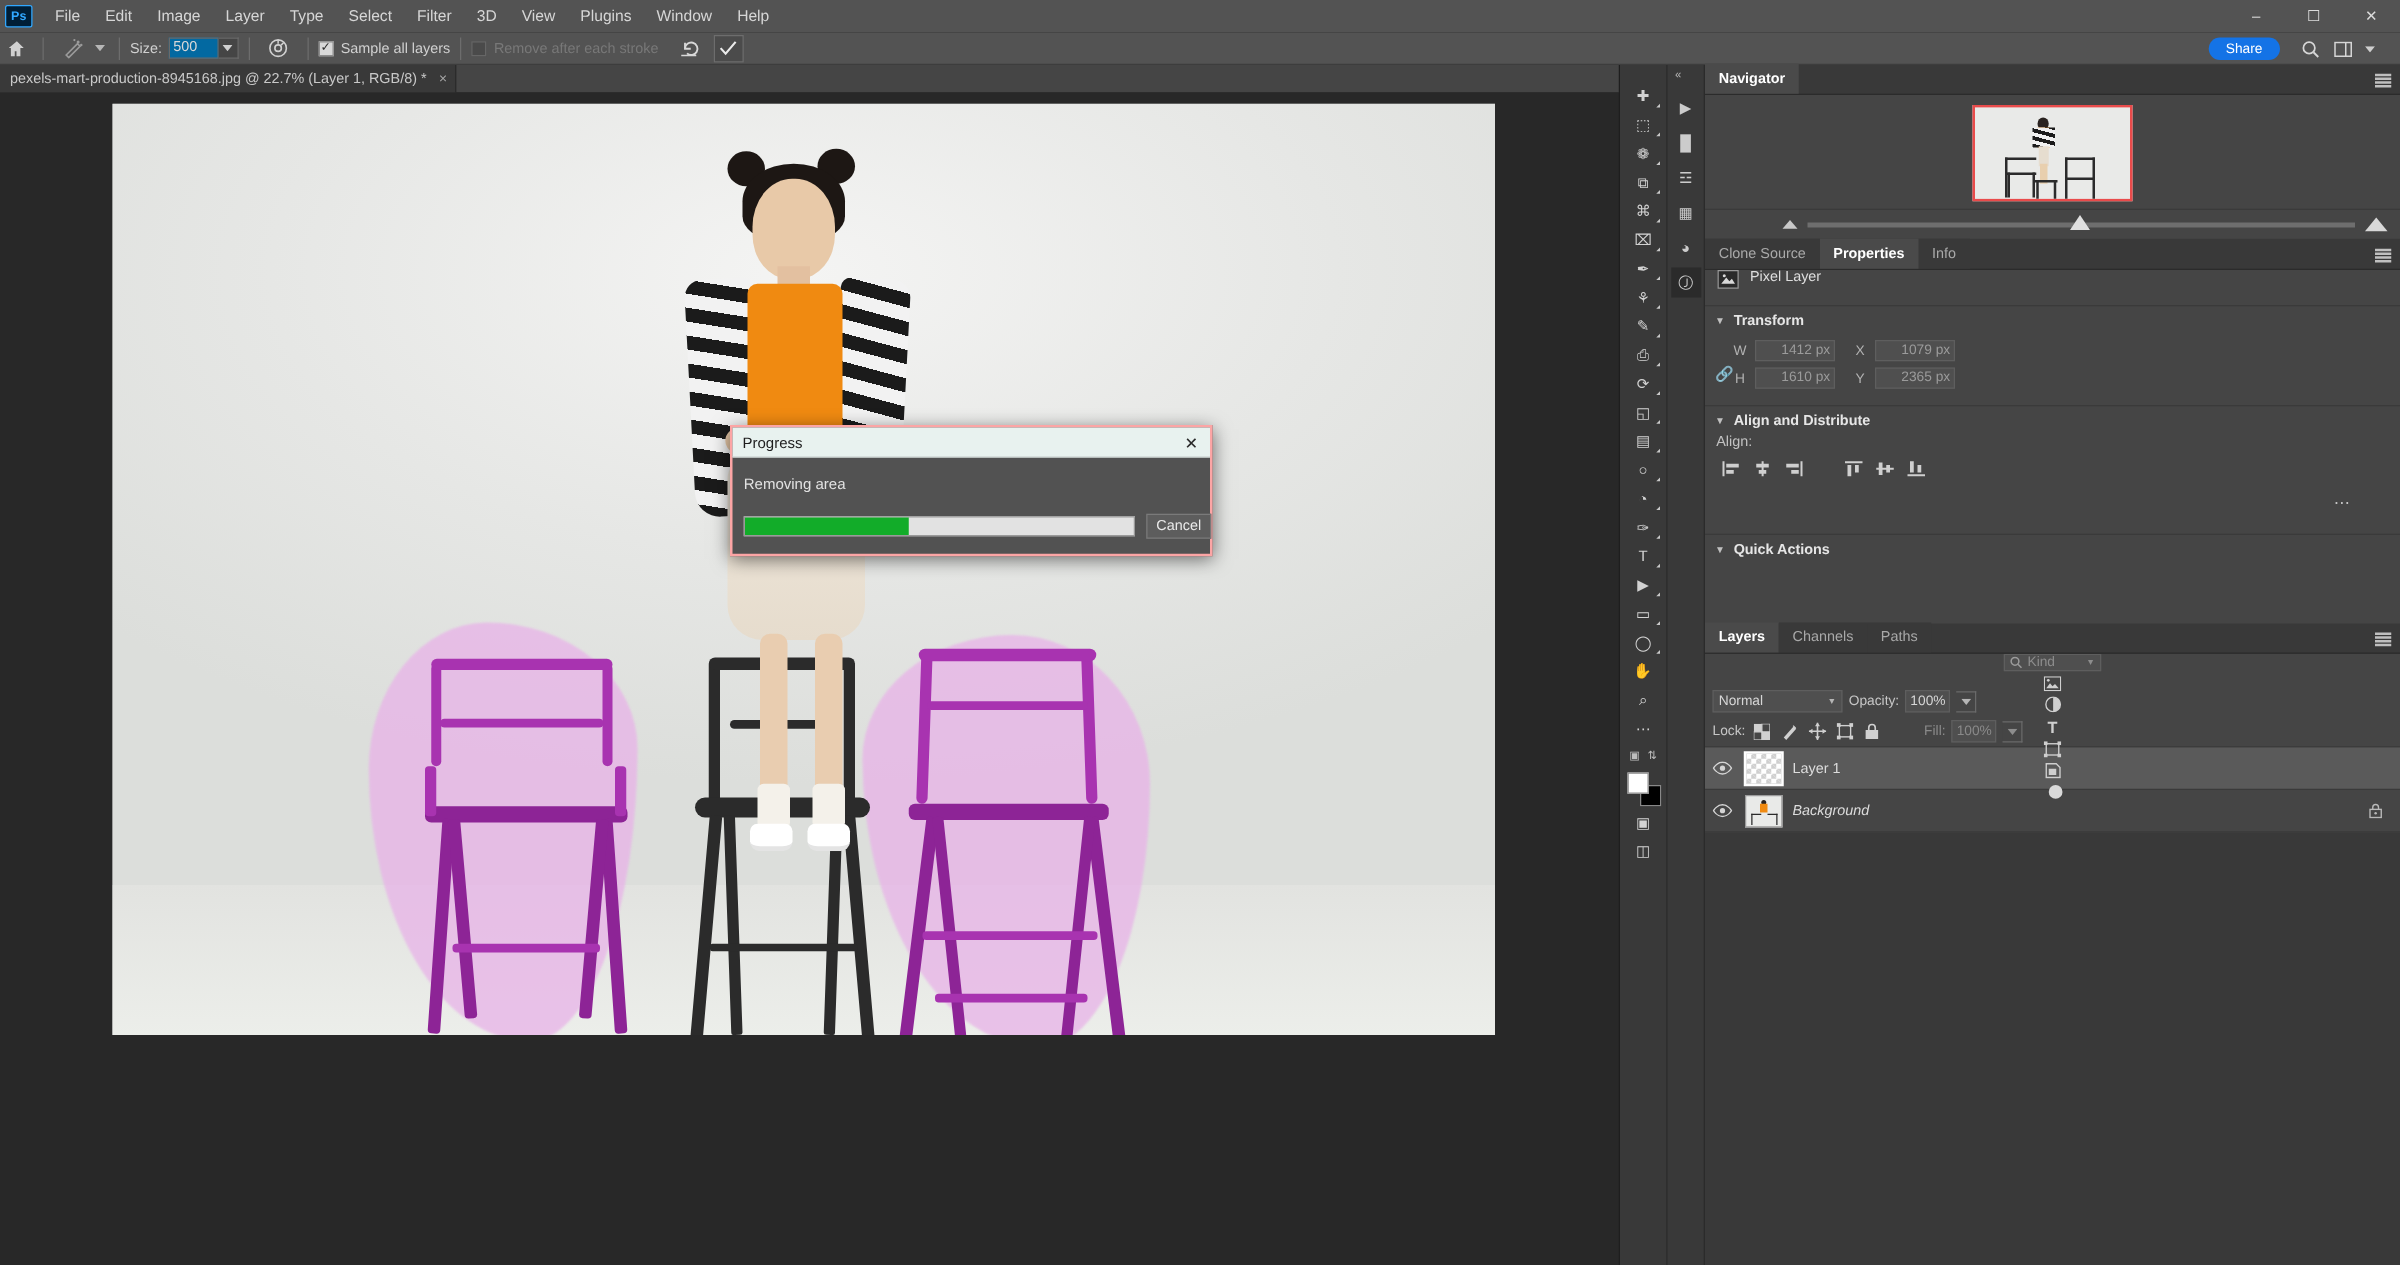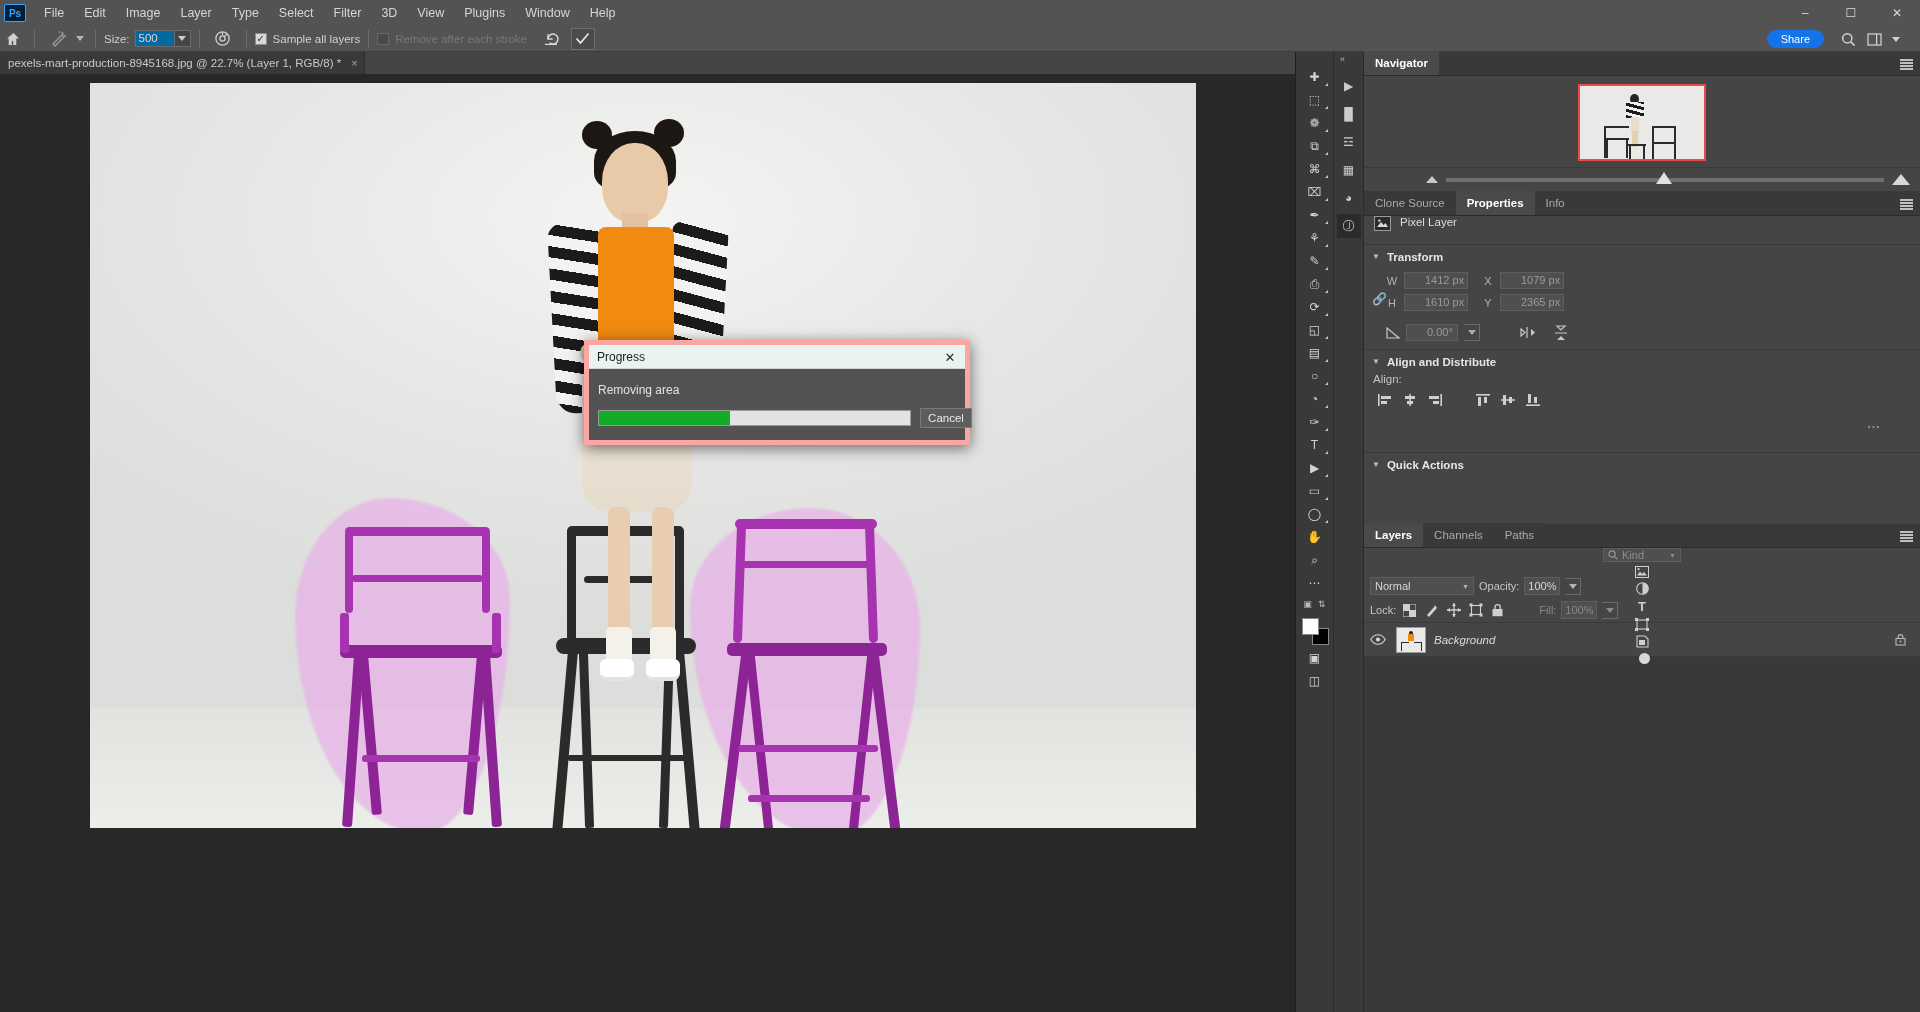--- a/index.html
+++ b/index.html
@@ -149,21 +149,21 @@
   .sock { position: absolute; top: 512px; width: 26px; height: 36px; background: #f4f1ea; border-radius: 5px; }
   .sock.l { left: 116px; } .sock.r { left: 160px; }
   .shoe { position: absolute; top: 544px; width: 34px; height: 22px; background: #ffffff;
     border-radius: 6px 6px 8px 8px; border-bottom: 4px solid #e4e4e4; }
   .shoe.l { left: 110px; } .shoe.r { left: 156px; }
 
   
   .dialog {
     position: absolute; left: 584px; top: 340px; width: 386px; height: 105px;
     background: #525252; box-shadow: 0 3px 14px rgba(0,0,0,.55);
-    border: 5px solid #fca5a5;
+    border: 2px solid #fca5a5;
   }
   .dlg-title {
     height: 24px; background: #e8f2ef; display: flex; align-items: center;
     padding-left: 8px; color: #1d1d1d; font-size: 12px;
     border-bottom: 1px solid #cfd8d6;
   }
   .dlg-close {
     position: absolute; right: 0; top: 0; width: 30px; height: 24px;
     display: flex; align-items: center; justify-content: center;
     color: #2a2a2a; font-size: 13px;
@@ -666,45 +666,20 @@
           <span class="xf-lbl" style="margin-left:8px;">X</span>
           <span class="xf-field">1079 px</span>
         </div>
         <div class="xf-row">
           <span class="xf-lbl">H</span>
           <span class="xf-field">1610 px</span>
           <span class="xf-lbl" style="margin-left:8px;">Y</span>
           <span class="xf-field">2365 px</span>
         </div>
       </div>
-      <div class="xf-lower">
-        <span>
-          <svg width="14" height="12" viewBox="0 0 14 12">
-              <path d="M1 11h12L1 1z" fill="none" stroke="#c8c8c8" stroke-width="1.2"></path>
-            </svg>
-        </span>
-        <span class="xf-field" style="width:52px;">0.00°</span>
-        <span class="opt-dd">
-          <svg width="8" height="5" viewBox="0 0 8 5">
-              <path d="M0 0h8L4 5z" fill="#aaa"></path>
-            </svg>
-        </span>
-        <span class="flip-ico" style="margin-left:34px;">
-          <svg width="18" height="13" viewBox="0 0 18 13">
-              <path d="M7 1v11M1 3l4 3.5L1 10z" fill="none" stroke="#c8c8c8" stroke-width="1.2"></path>
-              <path d="M11 3v7l4-3.5z" fill="#c8c8c8"></path>
-            </svg>
-        </span>
-        <span class="flip-ico">
-          <svg width="14" height="16" viewBox="0 0 14 16">
-              <path d="M1 8h12M3 1l4 4 4-4z" fill="none" stroke="#c8c8c8" stroke-width="1.2"></path>
-              <path d="M3 15l4-4 4 4z" fill="#c8c8c8"></path>
-            </svg>
-        </span>
-      </div>
 
       <div class="section-head">
         <span class="chev">▼</span>
         <span>Align and Distribute</span>
       </div>
       <div class="align-lbl">Align:</div>
       <div class="align-row">
         <div class="align-btn">
           <svg width="16" height="14" viewBox="0 0 16 14">
               <rect x="1" y="1" width="1.6" height="12" fill="#cfcfcf"></rect>
@@ -865,20 +840,30 @@
         <span class="sm-lbl dim" style="margin-left:28px;">Fill:</span>
         <span class="val-box dim">100%</span>
         <span class="opt-dd">
           <svg width="8" height="5" viewBox="0 0 8 5">
               <path d="M0 0h8L4 5z" fill="#8d8d8d"></path>
             </svg>
         </span>
       </div>
 
       <div class="layer-list">
+        <div class="layer-row selected">
+          <span class="eye">
+            <svg width="16" height="11" viewBox="0 0 16 11">
+                <path d="M8 .8C3.6.8.8 5.5.8 5.5S3.6 10.2 8 10.2s7.2-4.7 7.2-4.7S12.4.8 8 .8z" fill="none" stroke="#d4d4d4" stroke-width="1.1"></path>
+                <circle cx="8" cy="5.5" r="2.1" fill="#d4d4d4"></circle>
+              </svg>
+          </span>
+          <span class="layer-thumb checker" style="outline:2px solid #fff;outline-offset:-1px;"></span>
+          <span class="layer-name">Layer 1</span>
+        </div>
         <div class="layer-row">
           <span class="eye">
             <svg width="16" height="11" viewBox="0 0 16 11">
                 <path d="M8 .8C3.6.8.8 5.5.8 5.5S3.6 10.2 8 10.2s7.2-4.7 7.2-4.7S12.4.8 8 .8z" fill="none" stroke="#d4d4d4" stroke-width="1.1"></path>
                 <circle cx="8" cy="5.5" r="2.1" fill="#d4d4d4"></circle>
               </svg>
           </span>
           <span class="layer-thumb" style="background:#e9eae8;position:relative;overflow:hidden;">
             <i style="position:absolute;left:12px;top:3px;width:4px;height:4px;background:#2a2320;border-radius:50%;display:block;"></i>
             <i style="position:absolute;left:11px;top:6px;width:6px;height:7px;background:#f08a11;display:block;"></i>

